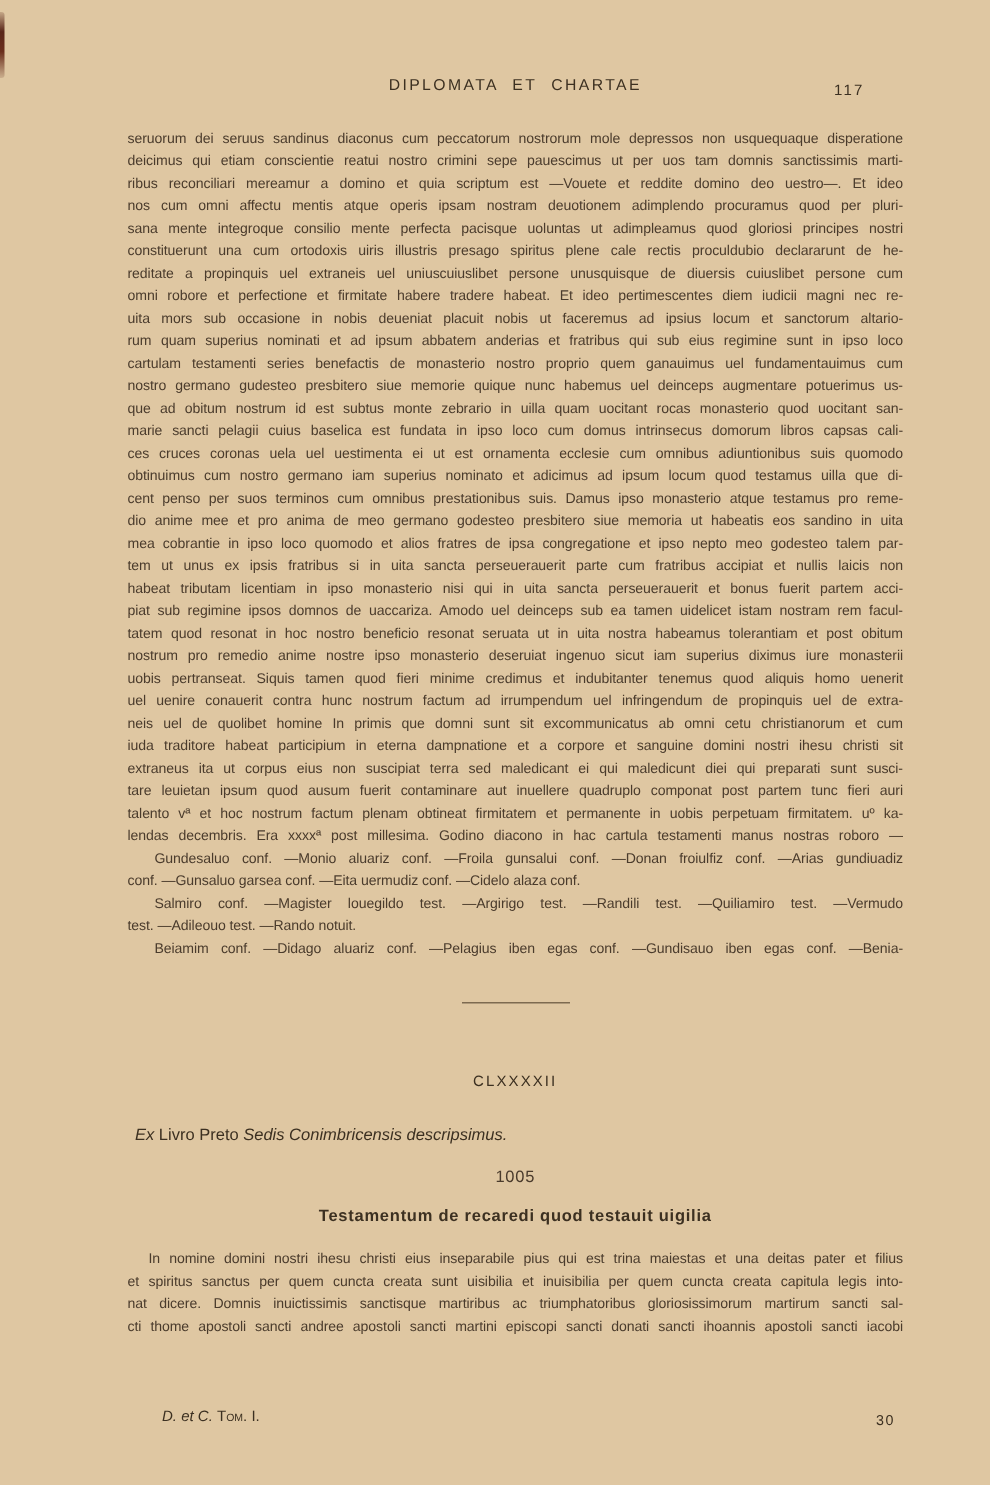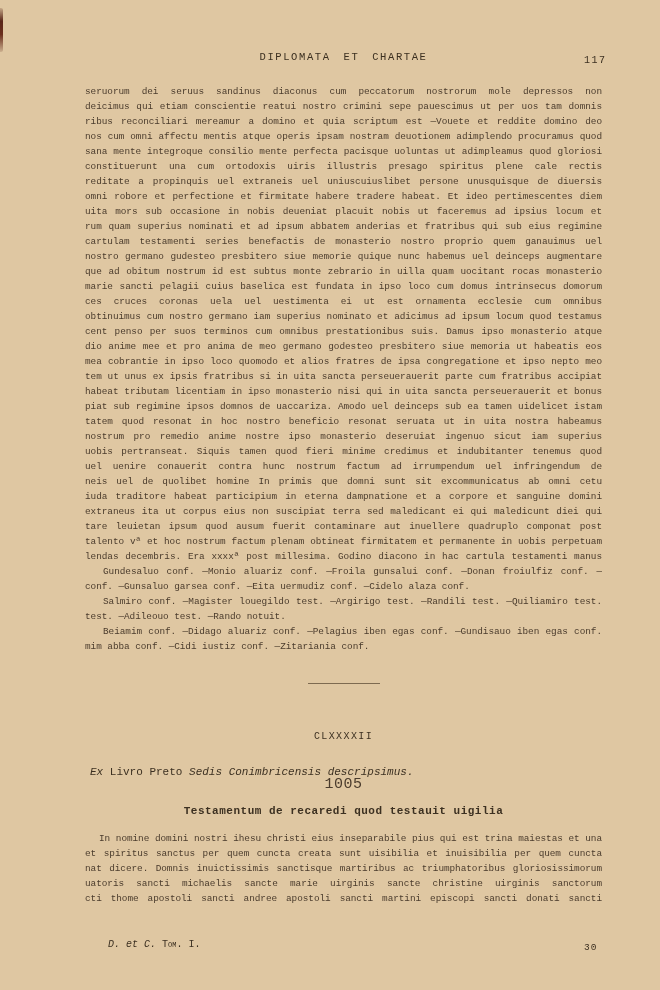--- a/index.html
+++ b/index.html
@@ -1,45 +1,45 @@
 <!DOCTYPE html>
 <html style="--ink: #4a3b2c; --ink-strong: #3c3021;"><head>
 <meta charset="utf-8">
 <style>
   html,body{margin:0;padding:0;background:#dfc7a2;}
   .sheet{
     position:relative;width:660px;height:990px;overflow:hidden;
-    font-family:Liberation Mono, monospace;
+    font-family:Liberation Sans, sans-serif;
     color:var(--ink,#4a3b2c);
     background:
       radial-gradient(ellipse 70px 45px at 360px 100px, rgba(190,140,78,.13), transparent 70%),
       radial-gradient(ellipse 26px 16px at 104px 966px, rgba(200,122,52,.32), transparent 70%),
       radial-gradient(ellipse 30px 20px at 498px 80px, rgba(190,140,78,.12), transparent 70%),
       radial-gradient(ellipse 44px 60px at 622px 170px, rgba(190,140,78,.10), transparent 70%),
       radial-gradient(ellipse 70px 40px at 300px 760px, rgba(190,140,78,.08), transparent 70%),
       radial-gradient(ellipse 90px 60px at 560px 700px, rgba(190,140,78,.07), transparent 70%),
       radial-gradient(140% 120% at 50% 45%, #f0deci 0%, #eedcc0 0%, #ecd8ba 55%, #e5cfac 85%, #dcc29b 100%);
   }
   .edge-mark{position:absolute;left:0;top:8px;width:3px;height:44px;
     background:linear-gradient(to bottom, rgba(90,38,25,.2), #5a2619 30%, #6b2f1d 60%, rgba(90,38,25,.15));
     border-radius:0 2px 2px 0;}
   .running-head{position:absolute;top:51px;left:85px;width:517px;text-align:center;
     font-size:10.5px;letter-spacing:1.6px;word-spacing:5px;color:var(--ink-strong,#3c3021);}
-  .page-num{position:absolute;top:55px;left:584px;font-size:10px;letter-spacing:1.5px;color:var(--ink-strong,#3c3021);}
+  .page-num{position:absolute;top:55px;left:556px;font-size:10px;letter-spacing:1.5px;color:var(--ink-strong,#3c3021);}
   .textcol{position:absolute;left:85px;top:84px;width:517px;}
   .line{font-size:9.4px;line-height:15px;height:15px;overflow:hidden;
     letter-spacing:-0.05px;text-align:justify;text-align-last:justify;}
   .line-end{text-align-last:left;}
   .divider{width:72px;height:1px;background:#7d6a50;margin:29px auto 0 auto;}
   .charter-number{margin-top:46px;text-align:center;font-size:10px;letter-spacing:1.4px;
     line-height:13px;color:var(--ink-strong,#3c3021);}
   .source-note{margin-top:22px;font-size:11px;line-height:14px;padding-left:5px;color:var(--ink-strong,#3c3021);}
   .it{font-style:italic;}
   .sc{font-variant:small-caps;}
-  .doc-number{text-align:center;font-size:15px;letter-spacing:.5px;line-height:12px;}
+  .doc-number{margin-top:15px;text-align:center;font-size:11px;letter-spacing:.5px;line-height:12px;}
   .doc-title{margin-top:14px;text-align:center;font-size:11px;font-weight:700;
     letter-spacing:.5px;line-height:13px;color:var(--ink-strong,#2f2619);}
   .para2{margin-top:13px;}
   .footer-left{position:absolute;left:108px;top:939px;font-size:10px;color:var(--ink-strong,#3c3021);}
   .footer-num{position:absolute;left:584px;top:942px;font-size:9.5px;letter-spacing:1px;color:var(--ink-strong,#3c3021);}
 </style>
 </head>
 <body>
 
 <div class="sheet">
@@ -85,38 +85,36 @@
         <div class="line">talento vª et hoc nostrum factum plenam obtineat firmitatem et permanente in uobis perpetuam firmitatem. uº ka-</div>
         <div class="line">lendas decembris. Era xxxxª post millesima. Godino diacono in hac cartula testamenti manus nostras roboro —</div>
       </section>
 
     <section>
         <div class="line" style="text-indent: 18px;">Gundesaluo conf. —Monio aluariz conf. —Froila gunsalui conf. —Donan froiulfiz conf. —Arias gundiuadiz</div>
         <div class="line line-end">conf. —Gunsaluo garsea conf. —Eita uermudiz conf. —Cidelo alaza conf.</div>
         <div class="line" style="text-indent: 18px;">Salmiro conf. —Magister louegildo test. —Argirigo test. —Randili test. —Quiliamiro test. —Vermudo</div>
         <div class="line line-end">test. —Adileouo test. —Rando notuit.</div>
         <div class="line" style="text-indent: 18px;">Beiamim conf. —Didago aluariz conf. —Pelagius iben egas conf. —Gundisauo iben egas conf. —Benia-</div>
-        <div class="line line-end">mim abba conf. —Cidi iustiz conf. —Zitariania conf.</div>
       </section>
 
     <div class="divider"></div>
 
     <div class="charter-number">CLXXXXII</div>
 
     <div class="source-note"><span class="it">Ex</span>&nbsp;<span>Livro Preto</span>&nbsp;<span class="it">Sedis Conimbricensis descripsimus.</span></div>
 
     <div class="doc-number">1005</div>
 
     <div class="doc-title">Testamentum de recaredi quod testauit uigilia</div>
 
     <section class="para2">
         <div class="line" style="text-indent: 14px;">In nomine domini nostri ihesu christi eius inseparabile pius qui est trina maiestas et una deitas pater et filius</div>
         <div class="line">et spiritus sanctus per quem cuncta creata sunt uisibilia et inuisibilia per quem cuncta creata capitula legis into-</div>
         <div class="line">nat dicere. Domnis inuictissimis sanctisque martiribus ac triumphatoribus gloriosissimorum martirum sancti sal-</div>
-        <div class="line">uatoris sancti michaelis sancte marie uirginis sancte christine uirginis sanctorum apostolorum petri et pauli san-</div>
         <div class="line">cti thome apostoli sancti andree apostoli sancti martini episcopi sancti donati sancti ihoannis apostoli sancti iacobi</div>
       </section>
 
   </div>
 
   <div class="footer-left"><span class="it">D. et C.</span>&nbsp;<span class="sc">Tom. I.</span></div>
 
   <div class="footer-num">30</div>
 
 </div>

